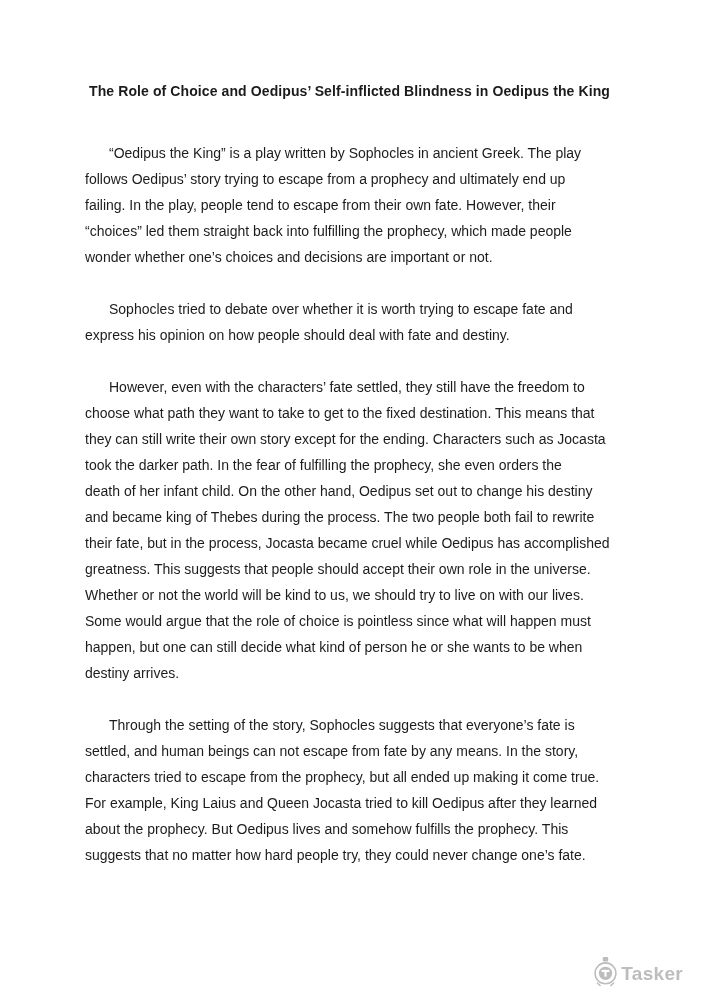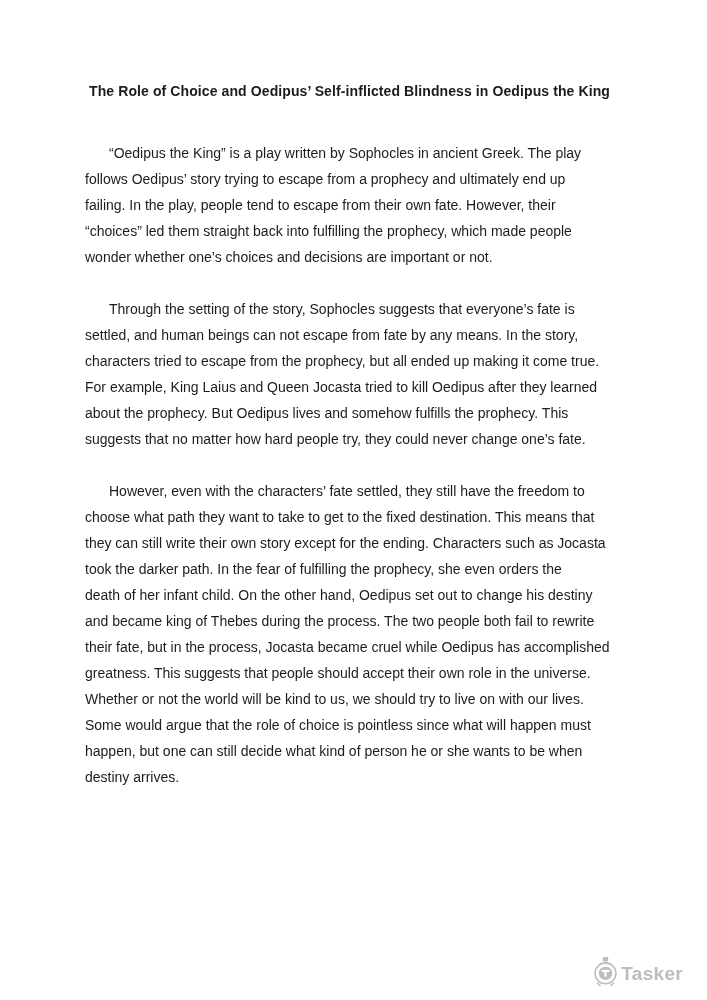--- a/index.html
+++ b/index.html
@@ -65,38 +65,40 @@
 <div class="page">
 
   <h1 class="essay-title">The Role of Choice and Oedipus’ Self-inflicted Blindness in Oedipus the King</h1>
 
   <div class="essay-body">
     <p class="para">“Oedipus the King” is a play written by Sophocles in ancient Greek. The play
 follows Oedipus’ story trying to escape from a prophecy and ultimately end up
 failing. In the play, people tend to escape from their own fate. However, their
 “choices” led them straight back into fulfilling the prophecy, which made people
 wonder whether one’s choices and decisions are important or not.</p>
-    <p class="para">Through the setting of the story, Sophocles suggests that everyone’s fate is
-settled, and human beings can not escape from fate by any means. In the story,
-characters tried to escape from the prophecy, but all ended up making it come true.
-For example, King Laius and Queen Jocasta tried to kill Oedipus after they learned
-about the prophecy. But Oedipus lives and somehow fulfills the prophecy. This
-suggests that no matter how hard people try, they could never change one’s fate.</p>
+    <p class="para">Sophocles tried to debate over whether it is worth trying to escape fate and
+express his opinion on how people should deal with fate and destiny.</p>
     <p class="para">However, even with the characters’ fate settled, they still have the freedom to
 choose what path they want to take to get to the fixed destination. This means that
 they can still write their own story except for the ending. Characters such as Jocasta
 took the darker path. In the fear of fulfilling the prophecy, she even orders the
 death of her infant child. On the other hand, Oedipus set out to change his destiny
 and became king of Thebes during the process. The two people both fail to rewrite
 their fate, but in the process, Jocasta became cruel while Oedipus has accomplished
 greatness. This suggests that people should accept their own role in the universe.
 Whether or not the world will be kind to us, we should try to live on with our lives.
 Some would argue that the role of choice is pointless since what will happen must
 happen, but one can still decide what kind of person he or she wants to be when
 destiny arrives.</p>
+    <p class="para">Through the setting of the story, Sophocles suggests that everyone’s fate is
+settled, and human beings can not escape from fate by any means. In the story,
+characters tried to escape from the prophecy, but all ended up making it come true.
+For example, King Laius and Queen Jocasta tried to kill Oedipus after they learned
+about the prophecy. But Oedipus lives and somehow fulfills the prophecy. This
+suggests that no matter how hard people try, they could never change one’s fate.</p>
   </div>
 
   <div class="watermark">
     <span>
       <svg width="27" height="31" viewBox="0 0 30 34" aria-hidden="true">
         <rect x="12" y="1" width="6" height="5" rx="1.2" fill="#bdbdbd"></rect>
         <circle cx="15" cy="19" r="11.6" fill="none" stroke="#bdbdbd" stroke-width="1.7"></circle>
         <circle cx="15" cy="19" r="7.4" fill="#bdbdbd"></circle>
         <rect x="10.6" y="15.2" width="8.8" height="2.4" fill="#ffffff"></rect>
         <rect x="13.8" y="15.2" width="2.4" height="7.6" fill="#ffffff"></rect>

